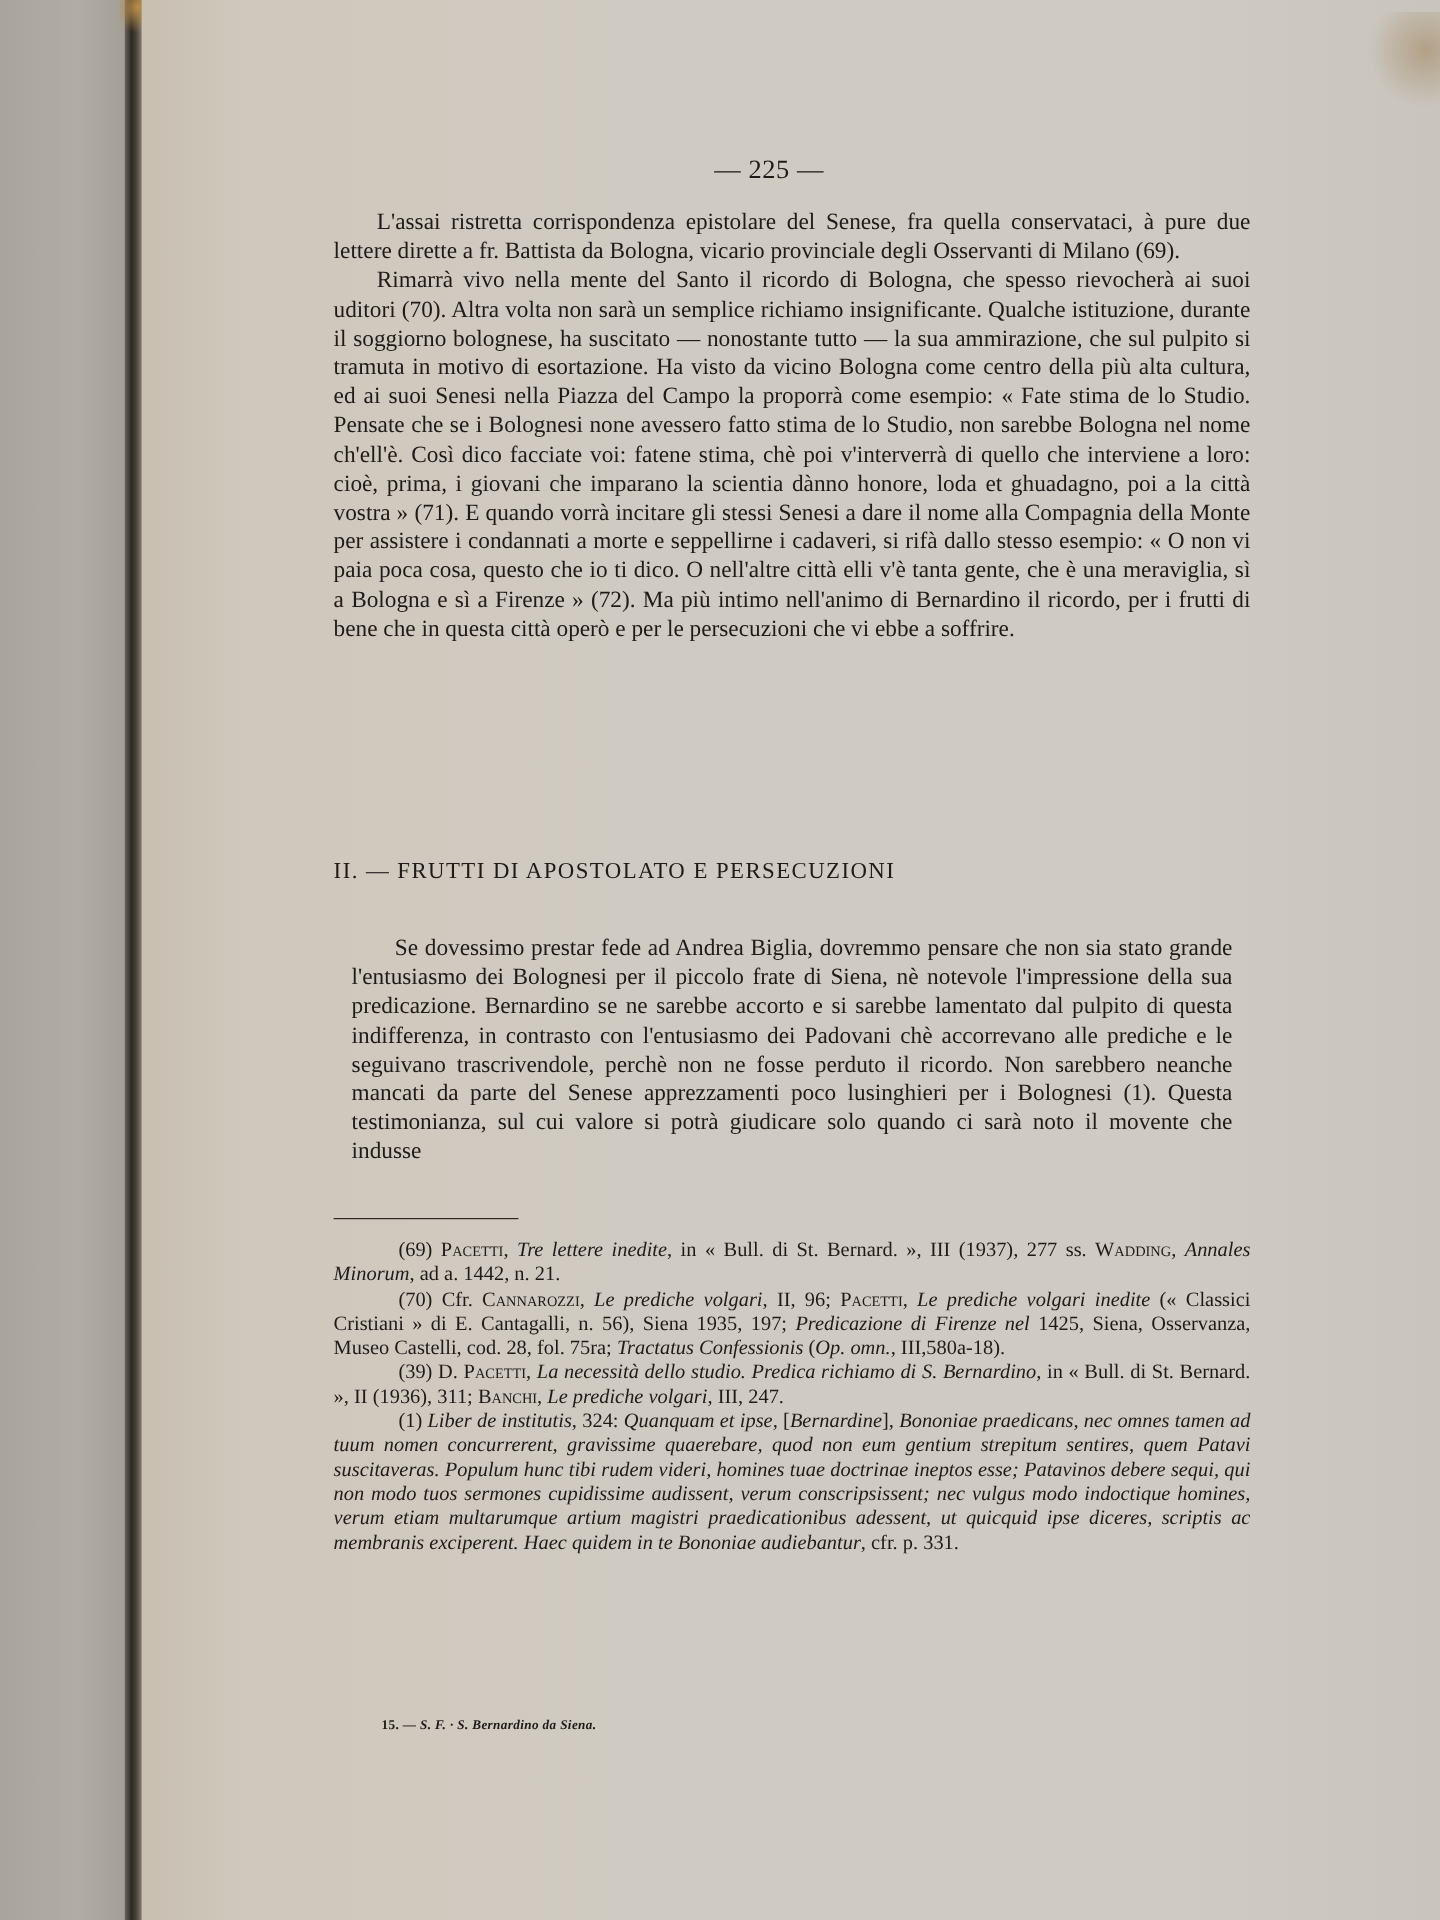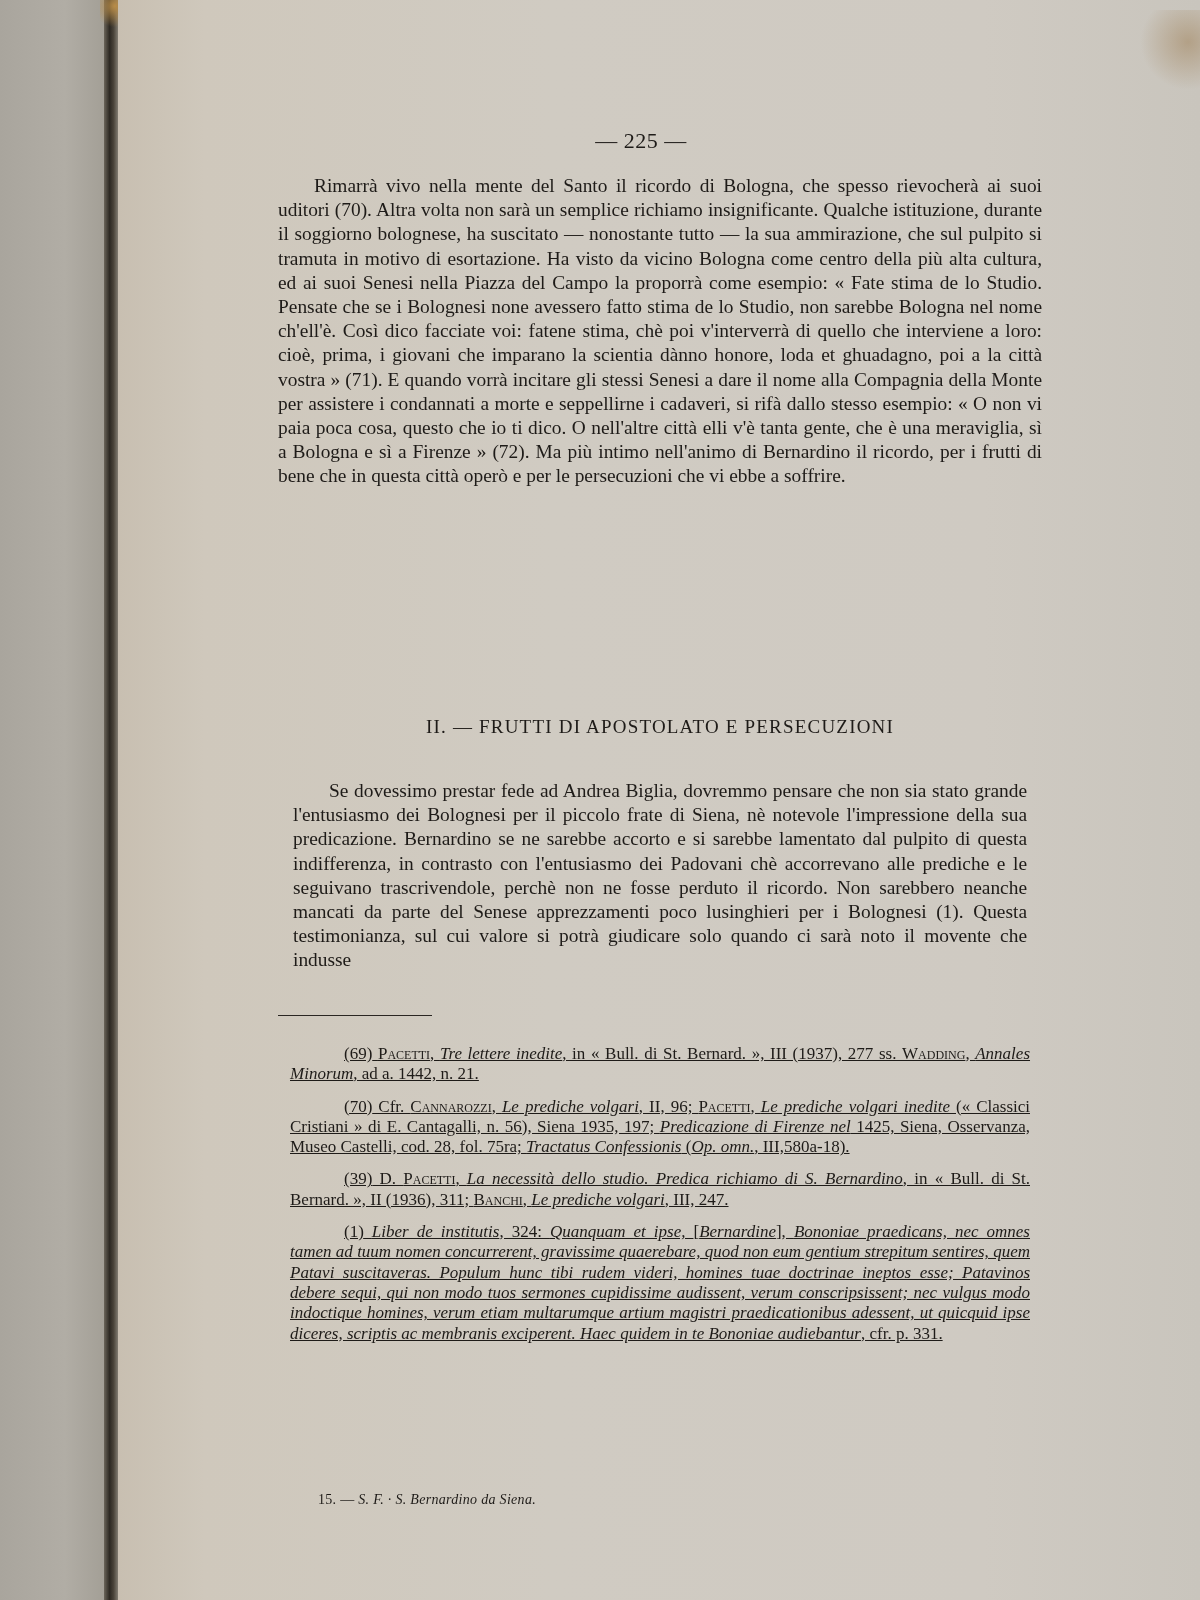--- a/index.html
+++ b/index.html
@@ -33,58 +33,59 @@
       position: absolute; top: 128px; left: 0; width: 1282px;
       text-align: center; font-size: 22px; letter-spacing: 0.5px;
     }
     .body-text {
       position: absolute; left: 278px; top: 174px; width: 764px;
       font-size: 19.4px; line-height: 24.2px; text-align: justify;
     }
     .body-text p { margin: 0; text-indent: 36px; }
     .section-heading {
       position: absolute; left: 278px; top: 716px; width: 764px;
-      text-align: center; font-size: 19px; letter-spacing: 1.2px;
+      font-size: 19px; letter-spacing: 1.2px;
     }
     .body-text-2 {
       position: absolute; left: 278px; top: 764px; width: 764px;
       font-size: 19.4px; line-height: 24.2px; text-align: justify;
     }
     .body-text-2 p { margin: 15px; text-indent: 36px; }
     .fn-rule {
       position: absolute; left: 278px; top: 1015px; width: 154px; height: 0;
       border-top: 1.5px solid #2a2622;
     }
     .footnotes {
       position: absolute; left: 278px; top: 1032px; width: 764px;
       font-size: 17px; line-height: 20.3px; text-align: justify;
     }
-    .footnotes p { margin: 12px; text-indent: 54px; text-decoration: underline; }
+    .footnotes p { margin: 0; text-indent: 54px; }
     .sc { font-variant: small-caps; }
     .it { font-style: italic; }
     .signature {
-      position: absolute; left: 318px; top: 1492px;
-      font-size: 14px; font-weight: normal; letter-spacing: 0.3px;
+      position: absolute; left: 318px; top: 1432px;
+      font-size: 11px; font-weight: bold; letter-spacing: 0.3px;
     }
     .signature .it { font-style: italic; }
   </style>
 </head>
 <body>
 
 <div class="left-page"></div>
 <div class="gutter"></div>
 <div class="gutter-stain"></div>
 
 <div class="page">
   <div class="corner-stain"></div>
 </div>
 
 <div class="folio">— 225 —</div>
 
 <div class="body-text">
+  <p>L'assai ristretta corrispondenza epistolare del Senese, fra quella conservataci, à pure due lettere dirette a fr. Battista da Bologna, vicario provinciale degli Osservanti di Milano (69).</p>
   <p>Rimarrà vivo nella mente del Santo il ricordo di Bologna, che spesso rievocherà ai suoi uditori (70). Altra volta non sarà un semplice richiamo insignificante. Qualche istituzione, durante il soggiorno bolognese, ha suscitato — nonostante tutto — la sua ammirazione, che sul pulpito si tramuta in motivo di esortazione. Ha visto da vicino Bologna come centro della più alta cultura, ed ai suoi Senesi nella Piazza del Campo la proporrà come esempio: « Fate stima de lo Studio. Pensate che se i Bolognesi none avessero fatto stima de lo Studio, non sarebbe Bologna nel nome ch'ell'è. Così dico facciate voi: fatene stima, chè poi v'interverrà di quello che interviene a loro: cioè, prima, i giovani che imparano la scientia dànno honore, loda et ghuadagno, poi a la città vostra » (71). E quando vorrà incitare gli stessi Senesi a dare il nome alla Compagnia della Monte per assistere i condannati a morte e seppellirne i cadaveri, si rifà dallo stesso esempio: « O non vi paia poca cosa, questo che io ti dico. O nell'altre città elli v'è tanta gente, che è una meraviglia, sì a Bologna e sì a Firenze » (72). Ma più intimo nell'animo di Bernardino il ricordo, per i frutti di bene che in questa città operò e per le persecuzioni che vi ebbe a soffrire.</p>
 </div>
 
 <div class="section-heading">II. — FRUTTI DI APOSTOLATO E PERSECUZIONI</div>
 
 <div class="body-text-2">
   <p>Se dovessimo prestar fede ad Andrea Biglia, dovremmo pensare che non sia stato grande l'entusiasmo dei Bolognesi per il piccolo frate di Siena, nè notevole l'impressione della sua predicazione. Bernardino se ne sarebbe accorto e si sarebbe lamentato dal pulpito di questa indifferenza, in contrasto con l'entusiasmo dei Padovani chè accorrevano alle prediche e le seguivano trascrivendole, perchè non ne fosse perduto il ricordo. Non sarebbero neanche mancati da parte del Senese apprezzamenti poco lusinghieri per i Bolognesi (1). Questa testimonianza, sul cui valore si potrà giudicare solo quando ci sarà noto il movente che indusse</p>
 </div>
 
 <div class="fn-rule"></div>

